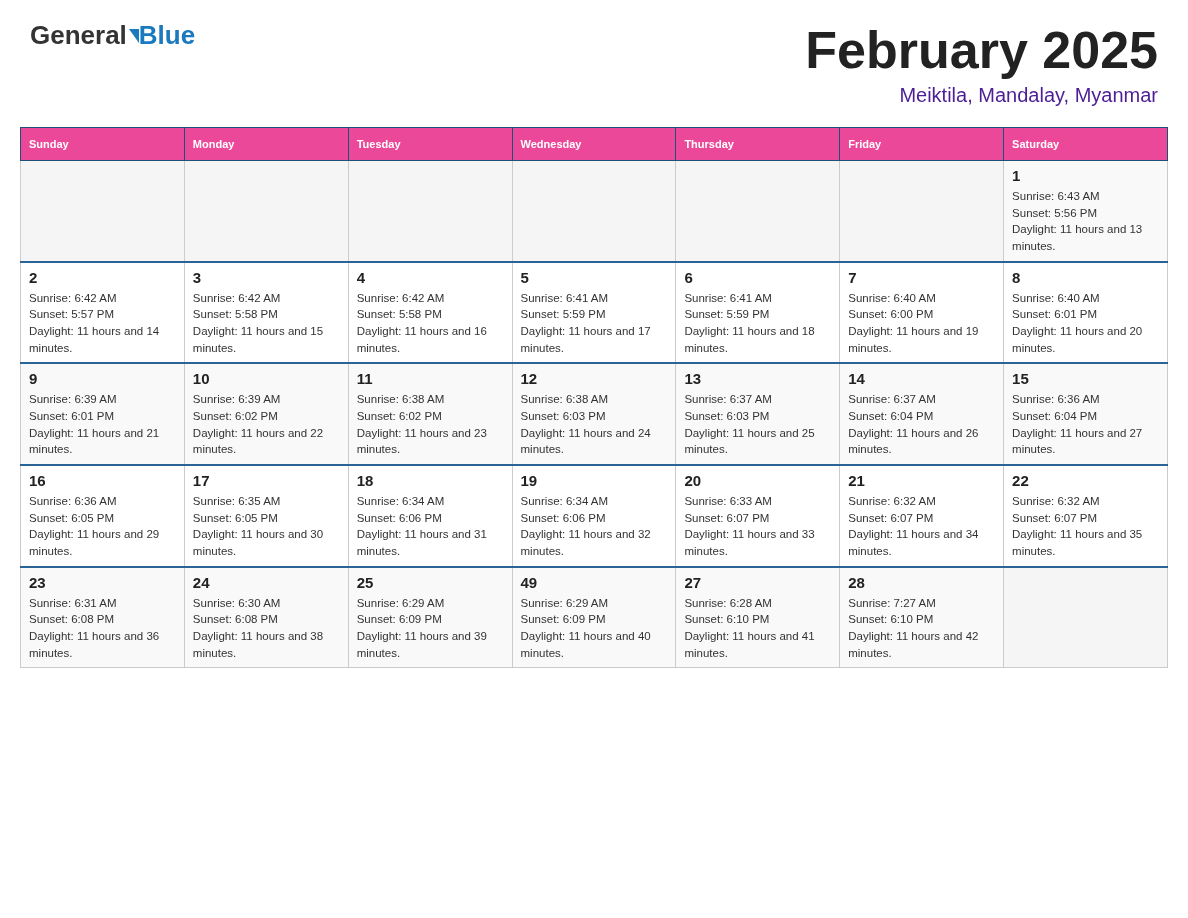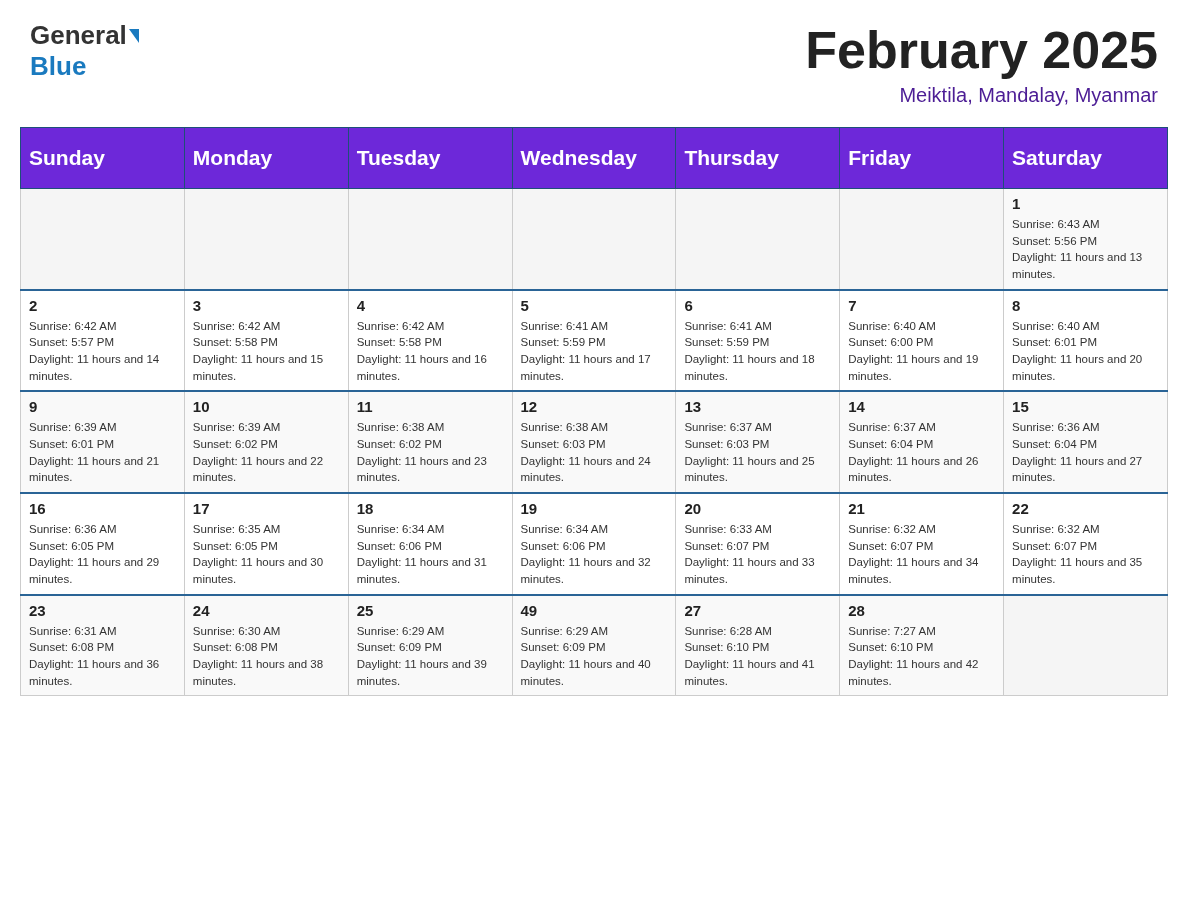--- a/index.html
+++ b/index.html
@@ -11,21 +11,21 @@
       min-height: 918px;
     }
     .header {
       display: flex;
       justify-content: space-between;
       align-items: flex-start;
       padding: 20px 30px 10px 30px;
     }
     .logo {
       display: flex;
-      flex-direction: column;
+      flex-direction: row;
       align-items: flex-start;
     }
     .logo-text {
       font-size: 26px;
       font-weight: bold;
       color: #333;
     }
     .logo-triangle {
       display: inline-block;
       width: 0;
@@ -48,25 +48,25 @@
       font-size: 20px;
       color: #4c1d95;
       margin-top: 4px;
     }
     .calendar {
       width: calc(100% - 40px);
       margin: 10px 20px;
       border-collapse: collapse;
     }
     .calendar th {
-      background-color: #6d28d9;
+      background-color: #ec4899;
       color: #fff;
-      font-size: 21px;
+      font-size: 11px;
       font-weight: bold;
-      padding: 18px 8px;
+      padding: 10px 8px;
       text-align: left;
       border: 1px solid #1e4f78;
     }
     .calendar td {
       vertical-align: top;
       padding: 6px 8px;
       border: 1px solid #ccc;
       width: 14.28%;
       min-height: 100px;
       font-size: 12px;

